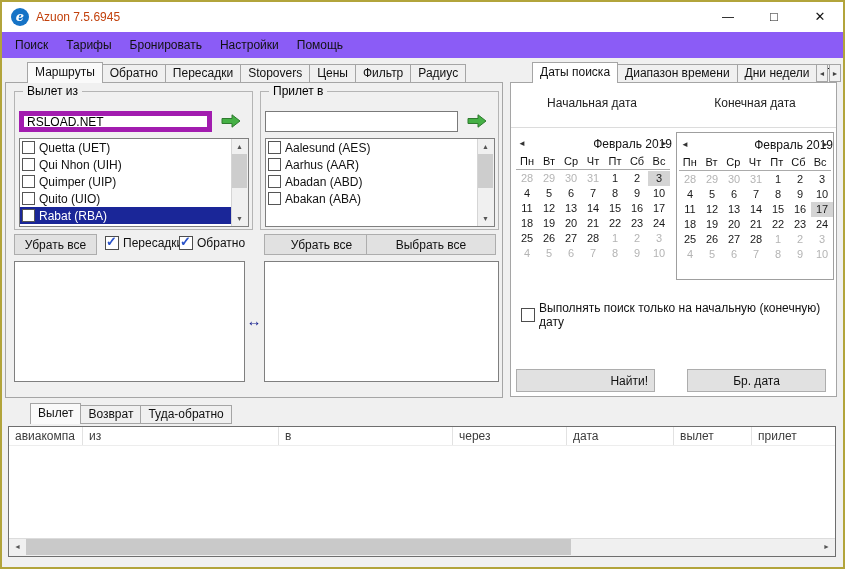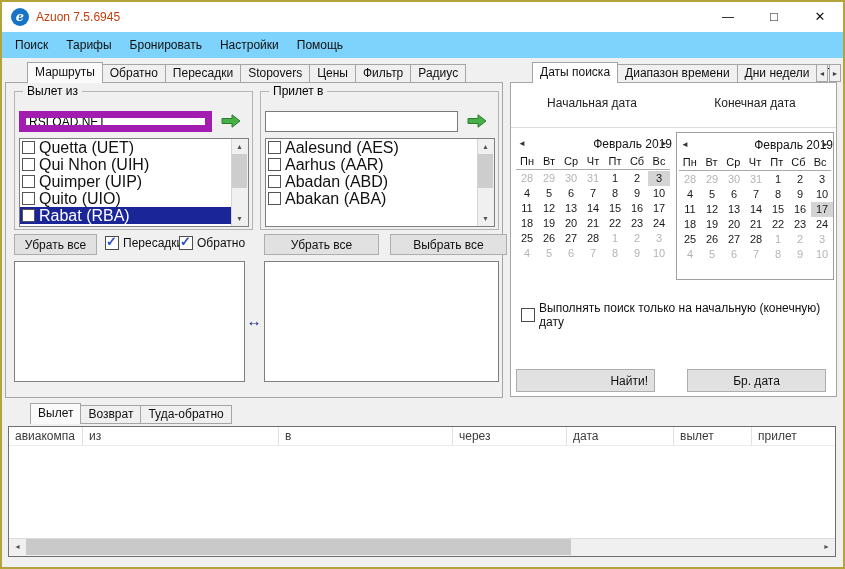--- a/index.html
+++ b/index.html
@@ -11,21 +11,21 @@
   .app-icon{position:absolute;left:9px;top:6px;width:18px;height:18px;border-radius:50%;
             background:#1673c6;color:#fff;text-align:center;line-height:17px;font-size:13px;
             font-family:"DejaVu Serif",serif;font-style:italic;font-weight:bold;}
   .title-text{position:absolute;left:34px;top:0;height:30px;line-height:30px;font-size:12px;color:#c2410c;}
   .win-controls{position:absolute;right:0;top:0;height:30px;display:flex;}
   .win-btn{width:46px;height:30px;text-align:center;line-height:30px;font-size:12px;color:#111;}
   .win-btn.max{font-size:13px;}
   .win-btn.close{font-size:13px;}
 
   
-  .menubar{position:absolute;left:0;top:30px;width:841px;height:26px;background:#7dd3fc;
+  .menubar{position:absolute;left:0;top:30px;width:841px;height:26px;background:#8b5cf6;
            display:flex;align-items:center;padding-left:4px;box-sizing:border-box;}
   .menu-item{padding:0 9px;font-size:12px;height:22px;line-height:22px;color:#111;}
 
   
   .tabstrip{position:absolute;display:flex;align-items:flex-end;height:21px;z-index:5;margin-left:22px;}
   .tab{height:19px;line-height:17px;padding:0 7px;font-size:12px;background:#f0f0f0;
        border:1px solid #a5a5a5;margin-right:-1px;box-sizing:border-box;white-space:nowrap;color:#111;}
   .tab.active{height:21px;line-height:19px;background:#fafafa;border-bottom:none;position:relative;z-index:6;}
   .routes-tabs{left:3px;top:60px;}
   .dates-tabs{left:508px;top:60px;width:305px;overflow:hidden;}
@@ -37,44 +37,44 @@
 
   
   .left-panel{position:absolute;left:3px;top:80px;width:498px;height:316px;background:#f0f0f0;
               border:1px solid #a5a5a5;box-sizing:border-box;}
   .groupbox{position:absolute;border:1px solid #b4b4b4;box-sizing:border-box;}
   .dep-group{left:8px;top:8px;width:239px;height:139px;}
   .arr-group{left:254px;top:8px;width:239px;height:139px;}
   .group-label{position:absolute;top:-8px;left:8px;background:#f0f0f0;padding:0 4px;font-size:12px;color:#000;}
   .txt{position:absolute;left:4px;top:19px;width:193px;height:21px;border:1px solid #7a7a7a;
        font-size:12px;padding:0 3px;box-sizing:border-box;font-family:"Liberation Sans",sans-serif;outline:none;}
-  .txt.focus{border:7px solid #a21caf;}
+  .txt.focus{border:5px solid #a21caf;}
   .arrow-btn{position:absolute;right:10px;top:21px;width:22px;height:16px;display:flex;
              align-items:center;justify-content:center;}
   .listbox{position:absolute;left:4px;top:46px;width:230px;height:89px;background:#fff;
            border:1px solid #7f7f7f;box-sizing:border-box;}
   .list-rows{position:absolute;left:0;top:0;right:16px;bottom:0;overflow:hidden;}
-  .airport-row{height:17px;display:flex;align-items:center;padding-left:2px;font-size:16px;color:#111;}
+  .airport-row{height:17px;display:flex;align-items:center;padding-left:2px;font-size:12px;color:#111;}
   .airport-row.sel{background:#1a2698;color:#fff;}
   .airport-row .cbx{width:11px;height:11px;border:1px solid #555;background:#fff;margin-right:4px;flex:0 0 auto;}
   .airport-label{white-space:nowrap;overflow:hidden;}
 
   
   .vscroll{position:absolute;top:0;right:0;bottom:0;width:16px;background:#f0f0f0;border-left:1px solid #d5d5d5;}
   .vs-arrow{position:absolute;left:0;width:15px;height:15px;font-size:7px;color:#555;
             text-align:center;line-height:15px;}
   .vs-arrow.up{top:0;}
   .vs-arrow.down{bottom:0;}
   .vs-thumb{position:absolute;left:0;top:15px;width:15px;height:34px;background:#cdcdcd;}
 
   .btn{background:#e1e1e1;border:1px solid #adadad;font-size:12px;color:#111;
        font-family:"Liberation Sans",sans-serif;box-sizing:border-box;text-align:center;}
   .clear-dep{position:absolute;left:8px;top:151px;width:83px;height:21px;line-height:19px;}
   .clear-arr{position:absolute;left:258px;top:151px;width:115px;height:21px;line-height:19px;}
-  .select-all-arr{position:absolute;left:384px;top:151px;width:117px;height:21px;line-height:19px;}
+  .select-all-arr{position:absolute;left:360px;top:151px;width:130px;height:21px;line-height:19px;}
 
   .checkbox{position:absolute;display:flex;align-items:center;font-size:12px;color:#111;}
   .cbx2{width:12px;height:12px;border:1px solid #4d4d4d;background:#fff;position:relative;
         flex:0 0 auto;margin-right:4px;box-sizing:content-box;}
   .cbx2.checked::after{content:"✓";position:absolute;left:0;top:-3px;font-size:13px;font-weight:bold;color:#2a52c8;}
   .cb-transfers{left:99px;top:153px;}
   .cb-return{left:173px;top:153px;}
 
   .bigbox{position:absolute;background:#fff;border:1px solid #7f7f7f;box-sizing:border-box;}
   .bigbox.dep{left:8px;top:178px;width:231px;height:121px;}

